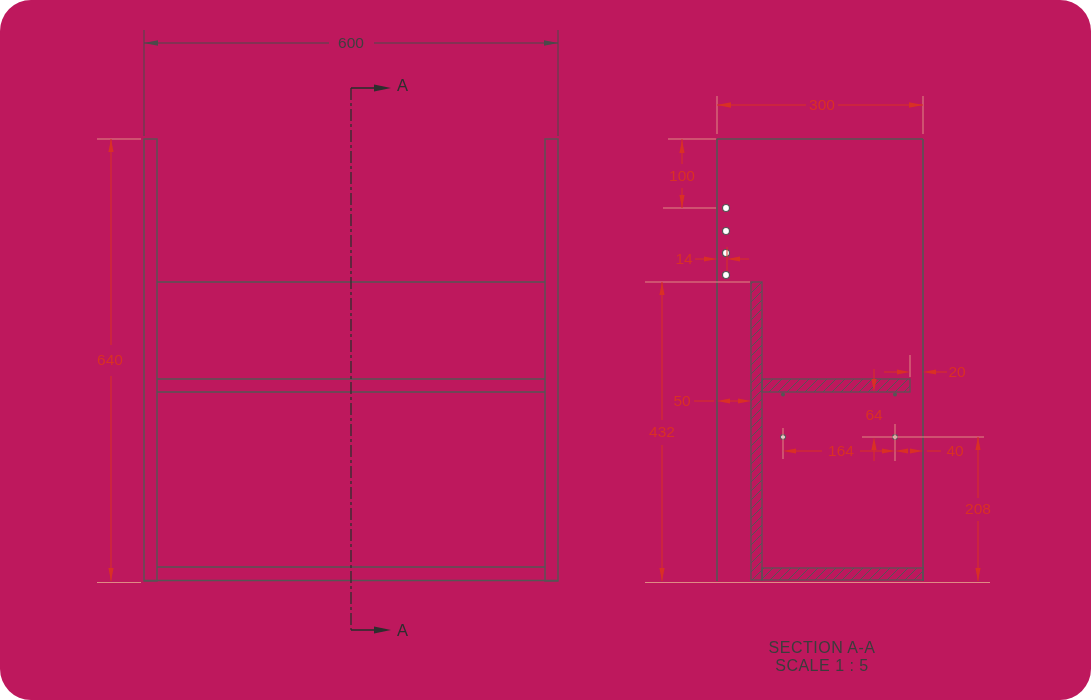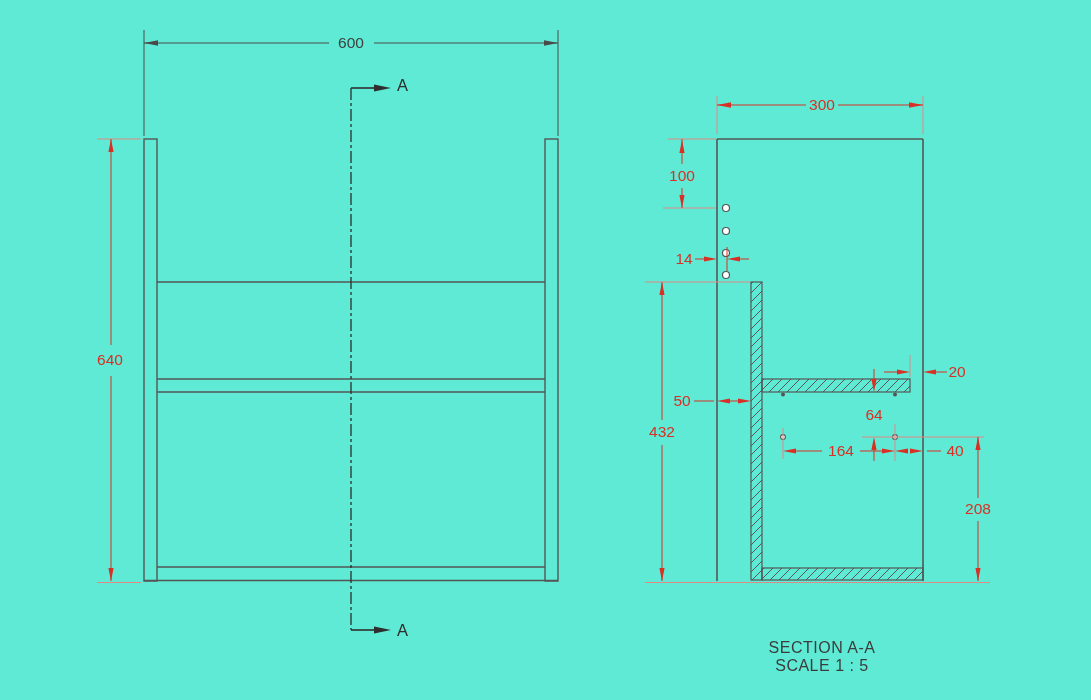--- a/index.html
+++ b/index.html
@@ -1,21 +1,22 @@
 <!DOCTYPE html>
 <html><head>
 <meta charset="utf-8">
 <style>
   html,body{margin:0;padding:0;background:#ffffff;}
   .canvas{
     position:relative;
     width:1091px;height:700px;
-    background:#5eead4;
+    background:#be185d;
     font-family:"Liberation Sans", sans-serif;
     overflow:hidden;
+    border-radius:31px;
   }
   svg{display:block;}
   text{font-family:"Liberation Sans", sans-serif;}
   .dim-red{fill:#d93025;font-size:15.5px;}
   .dim-black{fill:#3f3f3f;font-size:15.5px;}
   .cut-label{fill:#2e2e2e;font-size:16.5px;}
   .title-text{fill:#3c3c3c;font-size:16px;letter-spacing:0.5px;}
 </style>
 </head>
 <body>

